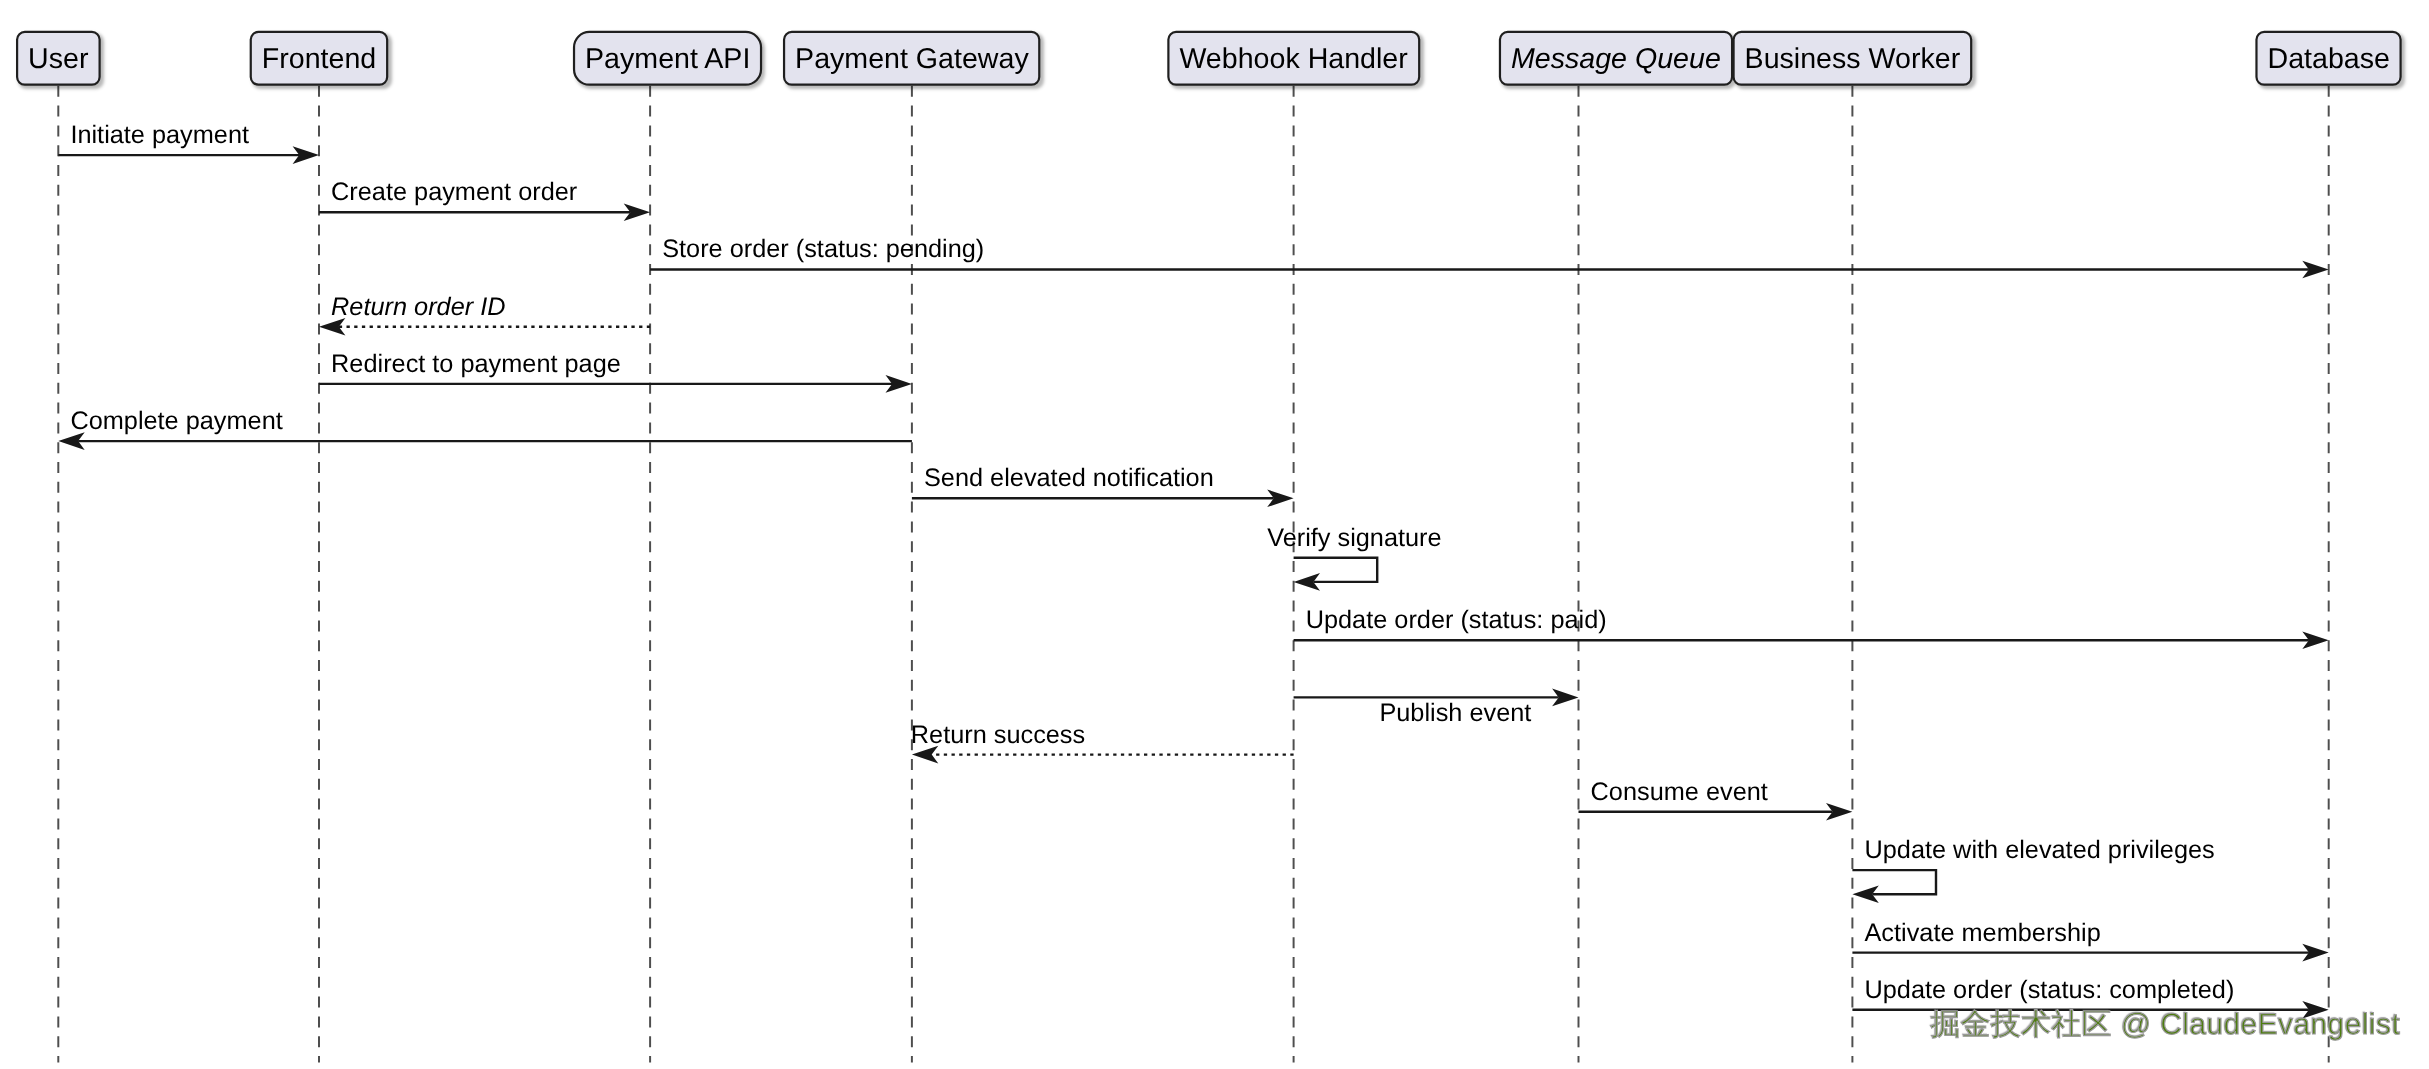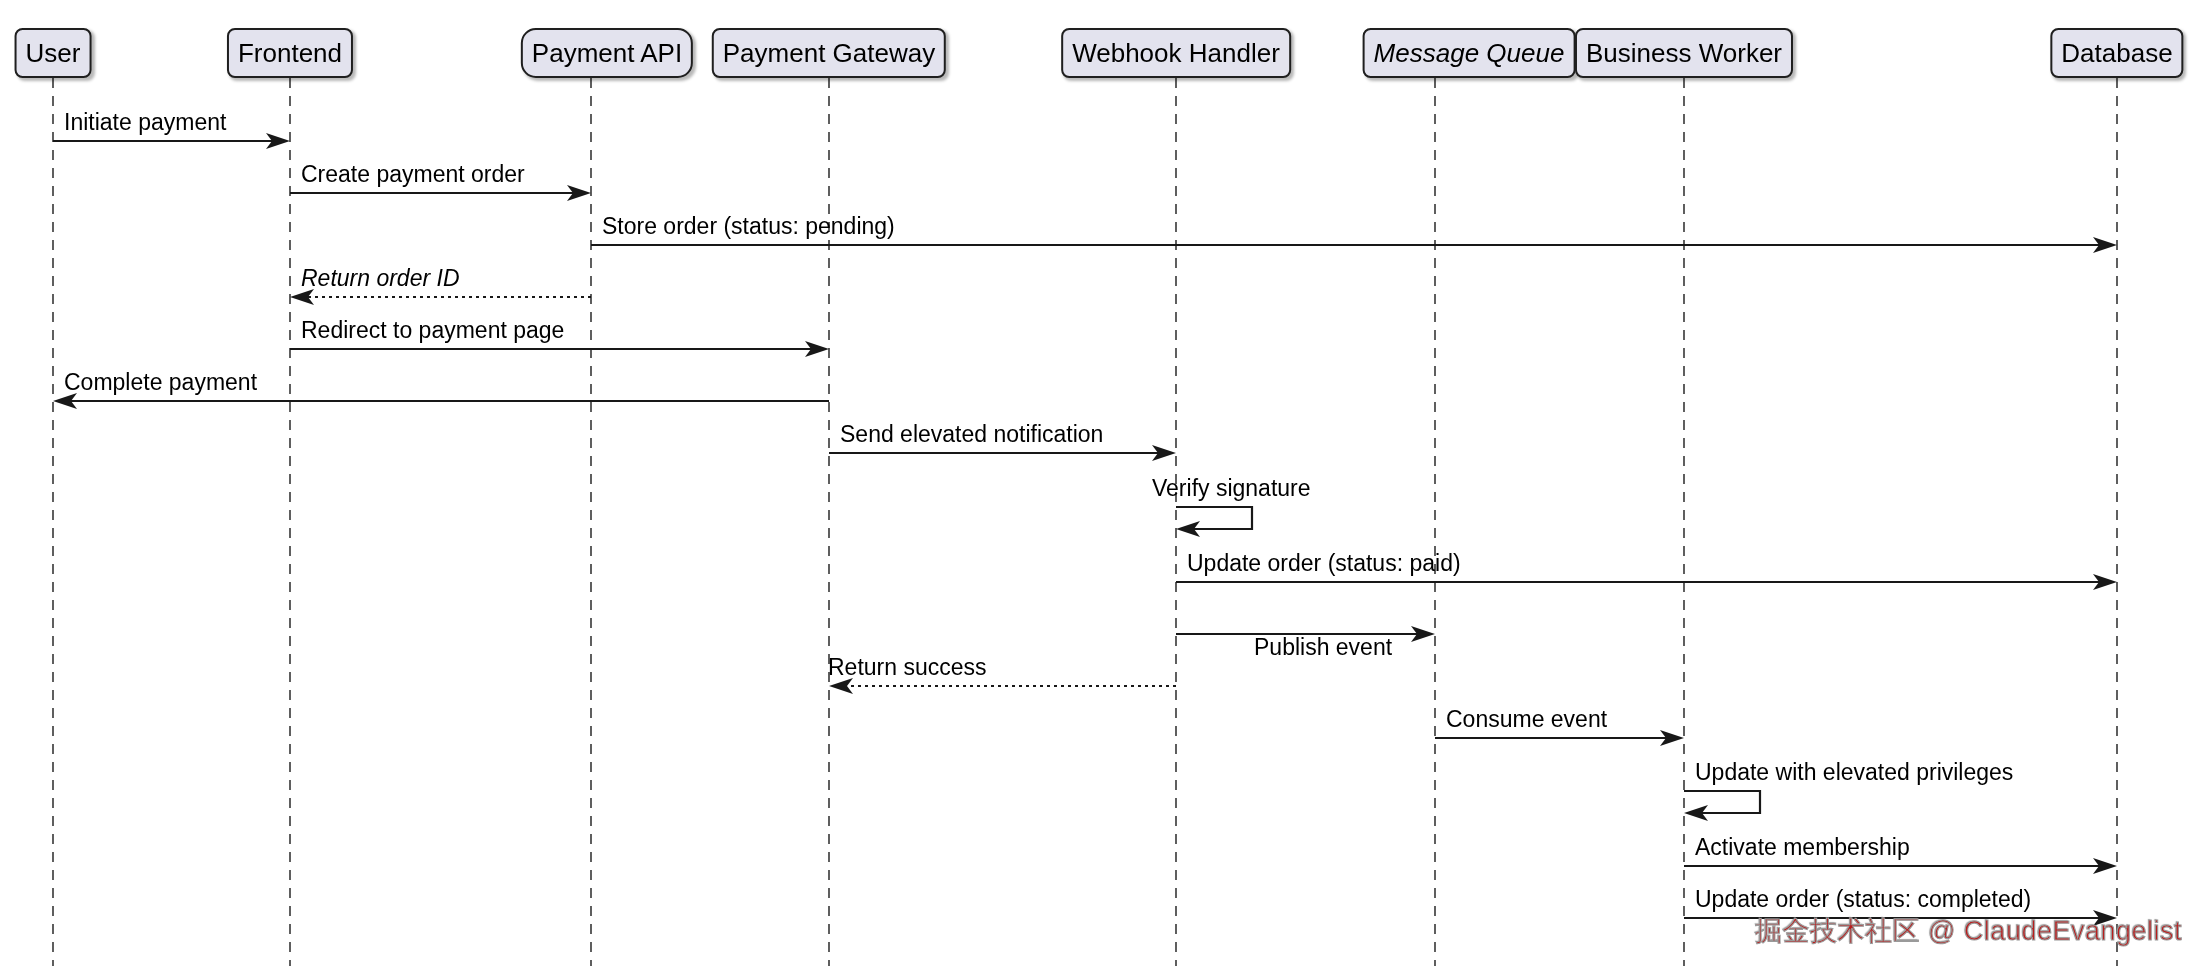--- a/index.html
+++ b/index.html
@@ -41,21 +41,21 @@
   .msg-line{stroke:var(--line,#181818);stroke-width:2.2;fill:none;}
   .msg-line.dotted{stroke-dasharray:3,4;}
   .arrow-head{fill:var(--line,#181818);stroke:none;}
   .watermark{
     position:absolute;
     right:26px;
     top:913px;
     z-index:3;
     font-size:27px;
     letter-spacing:0.5px;
-    color:#b91c1c;
+    color:#4d7c0f;
     -webkit-text-stroke:1.1px #9a9a9a;
     text-shadow:1px 1px 0 #ffffff,-1px -1px 1px rgba(120,120,120,0.55);
     white-space:nowrap;
   }
 </style>
 </head>
 <body>
 
 <div id="canvas">
   <svg id="svg-layer" width="2208" height="972">

